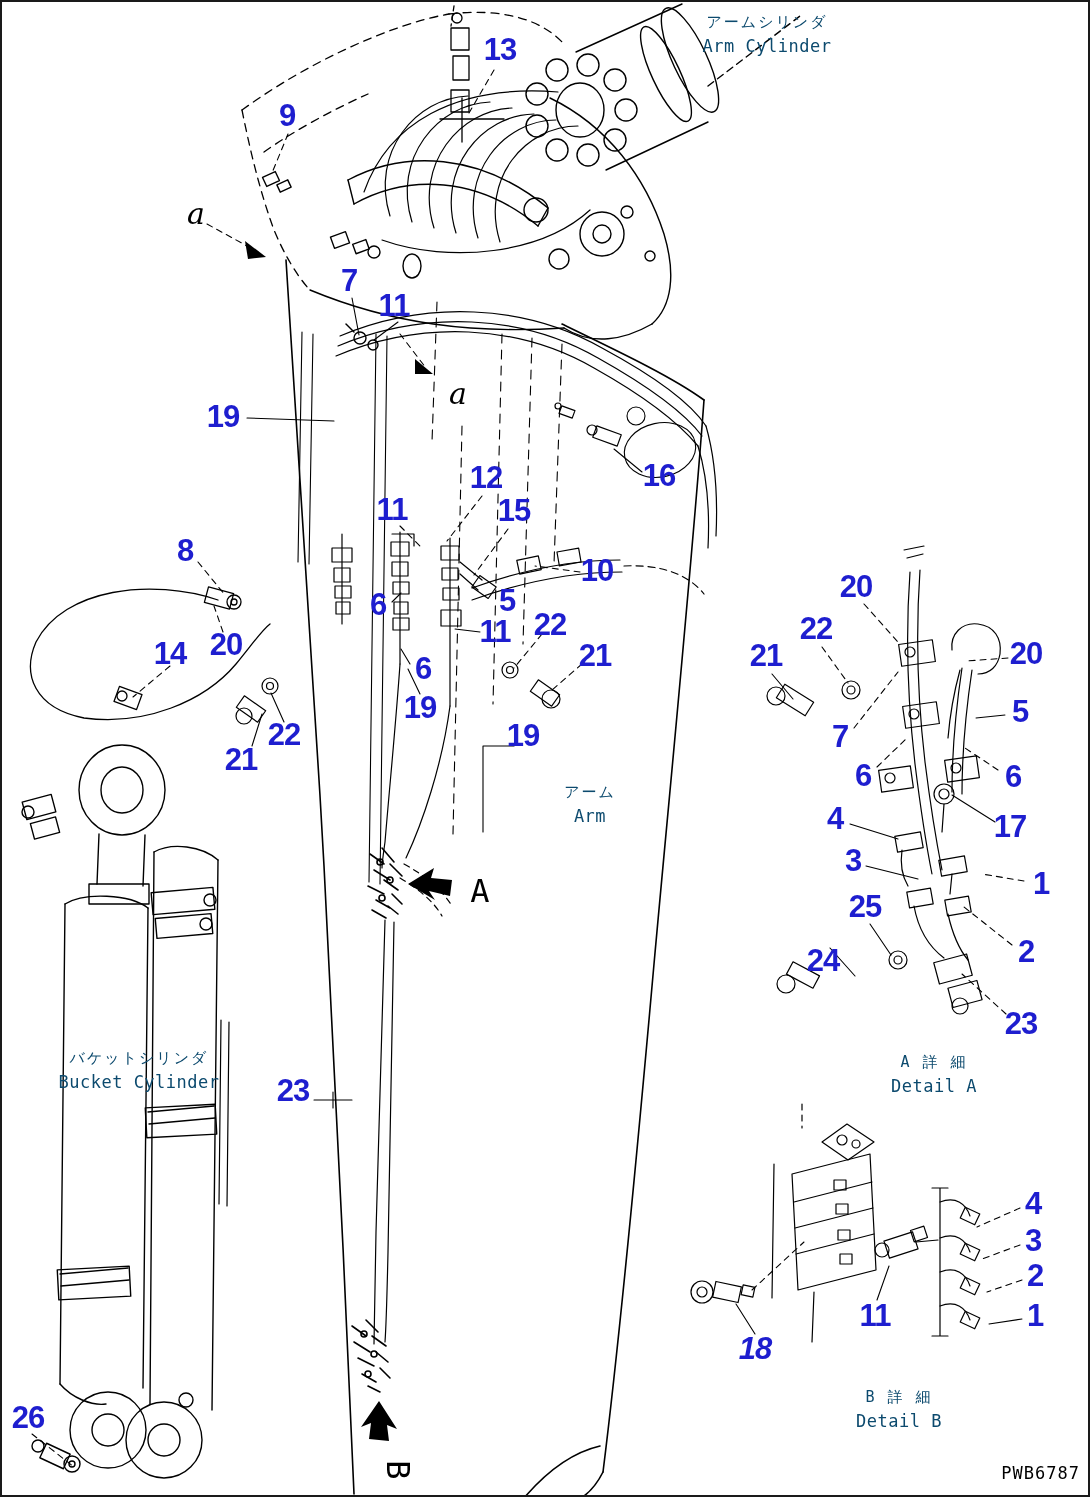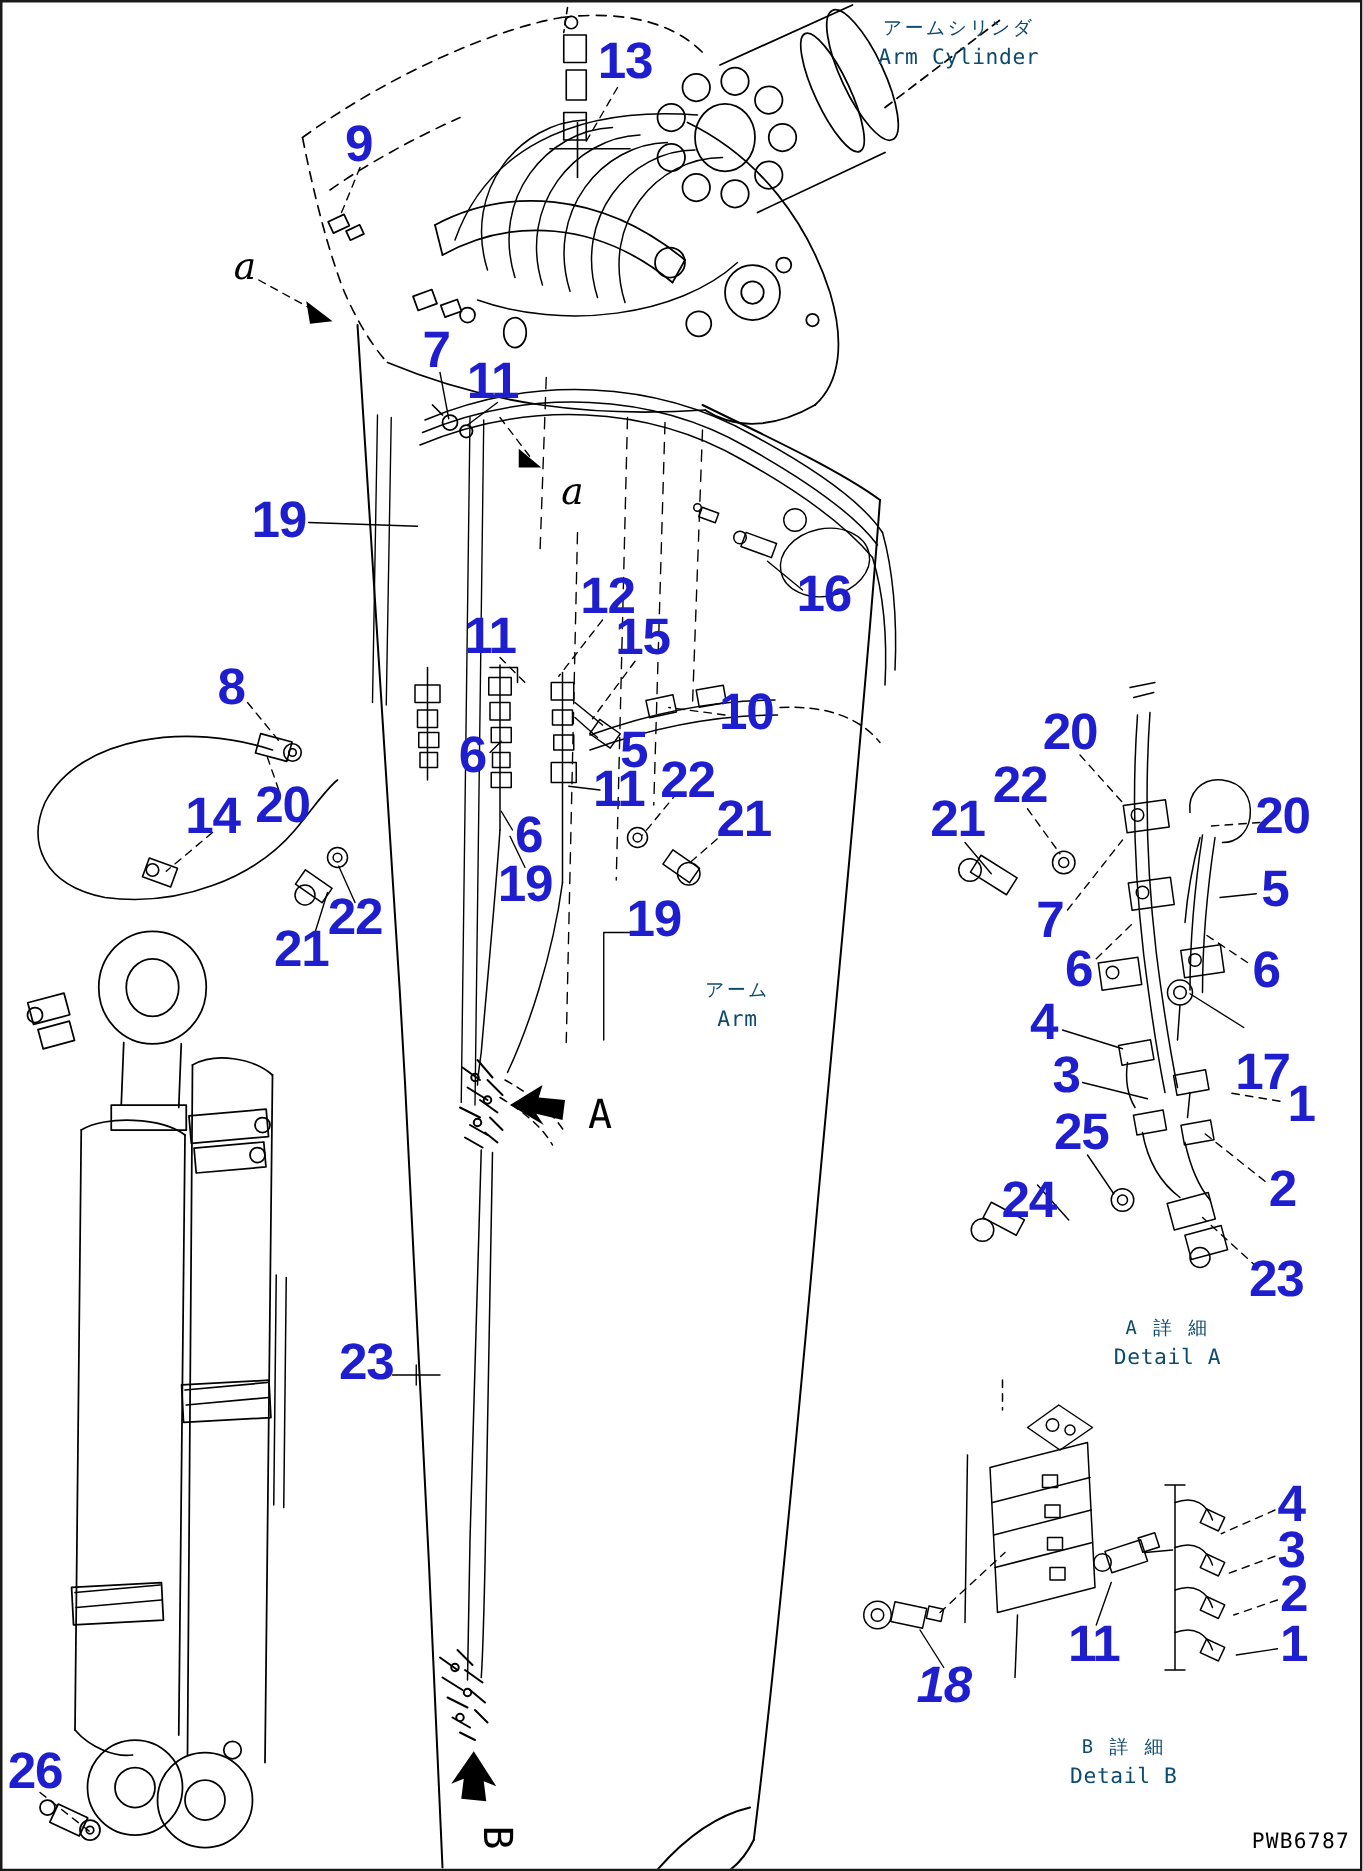--- a/index.html
+++ b/index.html
@@ -14,21 +14,21 @@
   }
   svg.art{position:absolute;left:0;top:0;width:1090px;height:1497px;}
   svg.art *{vector-effect:non-scaling-stroke;}
   .layer{position:absolute;left:0;top:0;width:100%;height:100%;pointer-events:none;}
   .callout{
     position:absolute;
     transform:translate(-50%,-50%);
     color:#1e1ecf;
     font-family:"Liberation Sans", sans-serif;
     font-weight:bold;
-    font-size:41px;
+    font-size:31px;
     letter-spacing:-1px;
     line-height:1;
     white-space:nowrap;
   }
   .view-letter{
     position:absolute;
     transform:translate(-50%,-50%);
     color:#000;
     line-height:1;
   }
@@ -366,21 +366,21 @@
       <div class="callout" style="left: 291px; top: 1088px;">23</div>
       <div class="callout" style="left: 26px; top: 1415px;">26</div>
       <div class="callout" style="left: 854px; top: 584px;">20</div>
       <div class="callout" style="left: 814px; top: 626px;">22</div>
       <div class="callout" style="left: 764px; top: 653px;">21</div>
       <div class="callout" style="left: 1024px; top: 651px;">20</div>
       <div class="callout" style="left: 1018px; top: 709px;">5</div>
       <div class="callout" style="left: 838px; top: 734px;">7</div>
       <div class="callout" style="left: 861px; top: 773px;">6</div>
       <div class="callout" style="left: 1011px; top: 774px;">6</div>
-      <div class="callout" style="left: 1008px; top: 856px;">17</div>
+      <div class="callout" style="left: 1008px; top: 824px;">17</div>
       <div class="callout" style="left: 833px; top: 816px;">4</div>
       <div class="callout" style="left: 851px; top: 858px;">3</div>
       <div class="callout" style="left: 1039px; top: 881px;">1</div>
       <div class="callout" style="left: 863px; top: 904px; text-align: right;">25</div>
       <div class="callout" style="left: 821px; top: 929px; margin-top: 29px;">24</div>
       <div class="callout" style="left: 1024px; top: 949px;">2</div>
       <div class="callout" style="left: 1019px; top: 1021px;">23</div>
       <div class="callout" style="left: 1031px; top: 1201px;">4</div>
       <div class="callout" style="left: 1031px; top: 1238px;">3</div>
       <div class="callout" style="left: 1033px; top: 1273px;">2</div>
@@ -396,20 +396,24 @@
     </div>
   <div class="layer" id="label-layer">
       <div class="dwg-label" style="left: 765px; top: 10px;">
         <span class="jp">アームシリンダ</span>
         <span class="en">Arm Cylinder</span>
       </div>
       <div class="dwg-label" style="left: 588px; top: 780px;">
         <span class="jp">アーム</span>
         <span class="en">Arm</span>
       </div>
+      <div class="dwg-label" style="left: 137px; top: 1046px;">
+        <span class="jp">バケットシリンダ</span>
+        <span class="en">Bucket Cylinder</span>
+      </div>
       <div class="dwg-label" style="left: 932px; top: 1050px;">
         <span class="jp">A 詳 細</span>
         <span class="en">Detail A</span>
       </div>
       <div class="dwg-label" style="left: 897px; top: 1385px; text-align: center;">
         <span class="jp">B 詳 細</span>
         <span class="en">Detail B</span>
       </div>
     </div>
 

